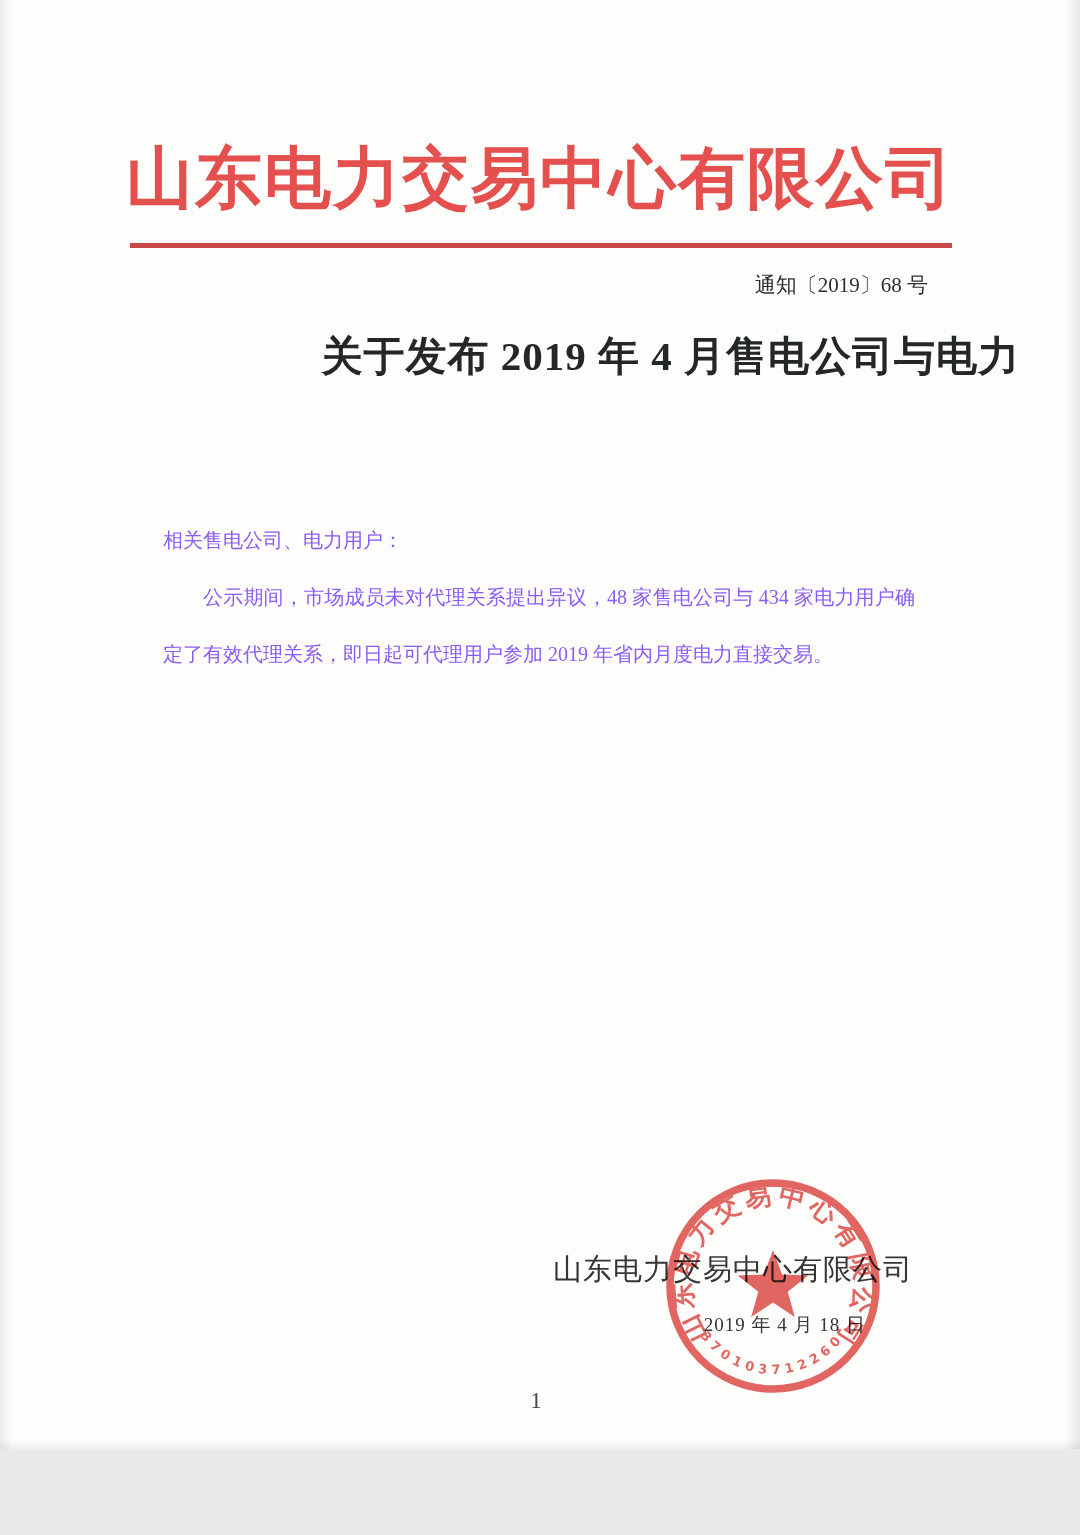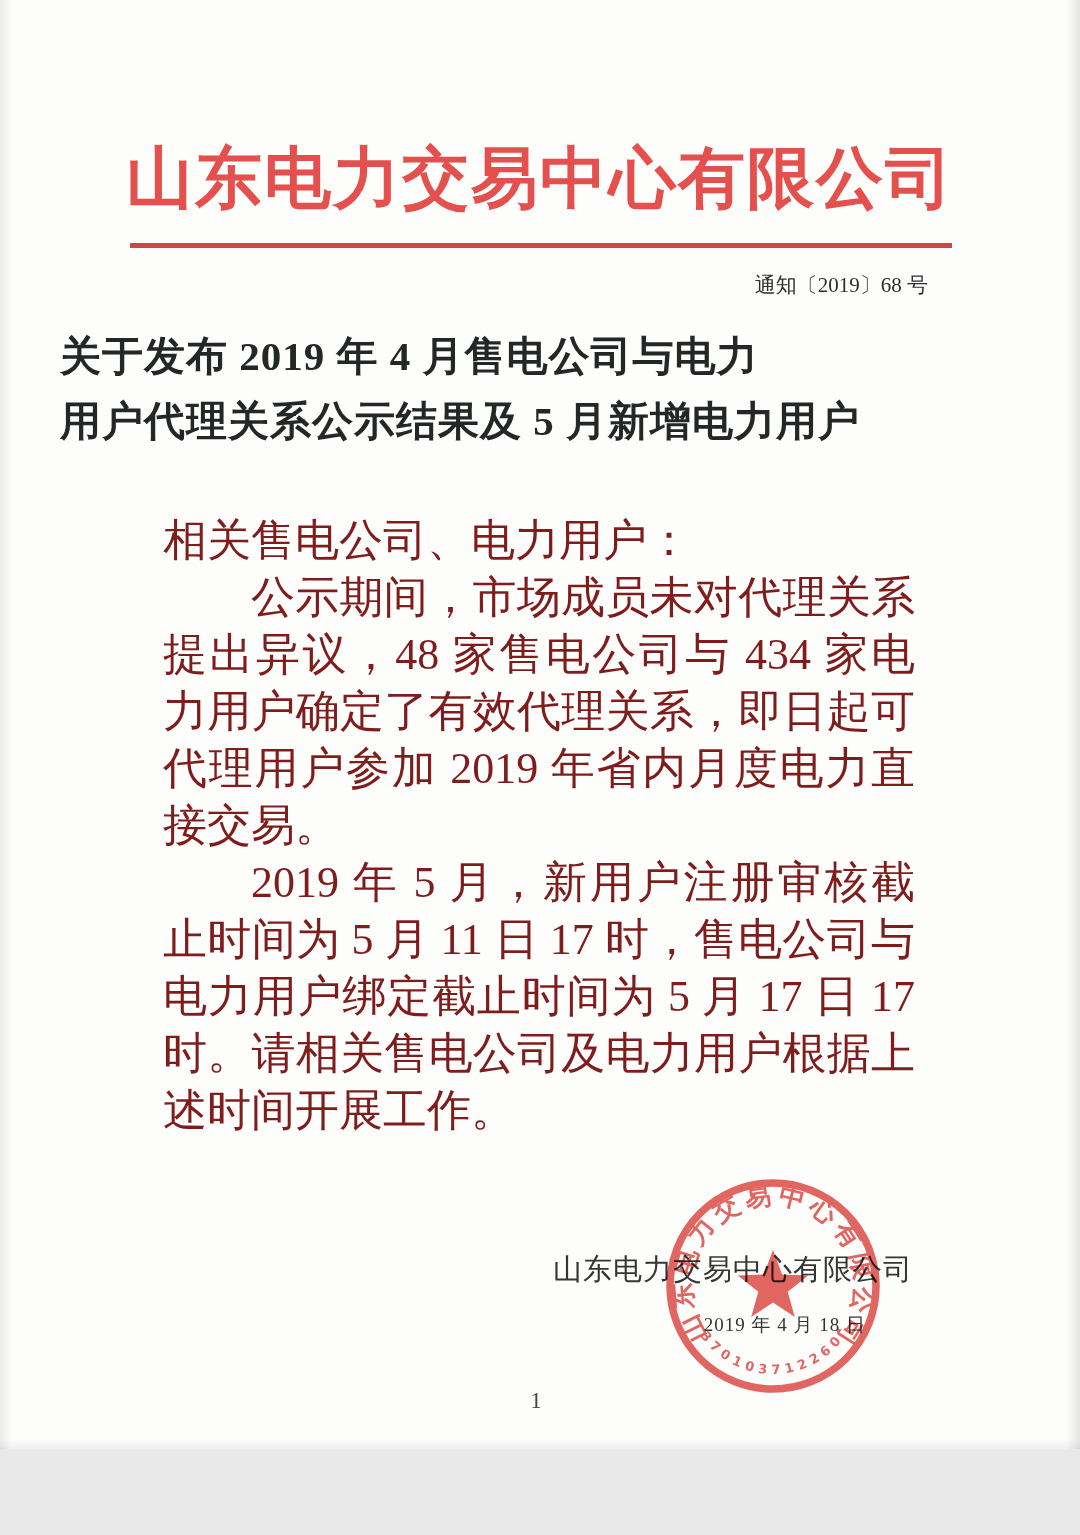--- a/index.html
+++ b/index.html
@@ -45,35 +45,35 @@
   .doc-no {
     position: absolute;
     top: 268px; right: 152px;
     font-size: 21px;
     line-height: 34px;
     color: #2e2e2e;
   }
   .notice-title {
     position: absolute;
     top: 324px; left: 60px; right: 60px;
-    text-align: left;
+    text-align: right;
     font-size: 41px;
     line-height: 65px;
     font-weight: bold;
     color: #232726;
     letter-spacing: 1px;
   }
   .body-text {
     position: absolute;
     top: 512px; left: 163px;
     width: 752px;
-    font-size: 44px;
+    font-size: 20px;
     line-height: 57px;
     text-align: justify;
-    color: #7f1d1d;
+    color: #8b5cf6;
   }
   .body-text p { margin: 0; }
   .body-text p.para { text-indent: 2em; }
   .sig-company {
     position: absolute;
     top: 1250px; right: 167px;
     font-size: 29px;
     letter-spacing: 1px;
     color: #353535;
   }
@@ -121,27 +121,25 @@
   <div class="edge-bottom"></div>
 
   <h1 class="org-title">山东电力交易中心有限公司</h1>
 
   <div class="red-rule"></div>
 
   <div class="doc-no">通知〔2019〕68 号</div>
 
   <div class="notice-title">
     <div>关于发布 2019 年 4 月售电公司与电力</div>
-    <div>用户代理关系公示结果及 5 月新增电力用户</div>
   </div>
 
   <div class="body-text">
     <p class="salutation">相关售电公司、电力用户：</p>
     <p class="para">公示期间，市场成员未对代理关系提出异议，48 家售电公司与 434 家电力用户确定了有效代理关系，即日起可代理用户参加 2019 年省内月度电力直接交易。</p>
-    <p class="para">2019 年 5 月，新用户注册审核截止时间为 5 月 11 日 17 时，售电公司与电力用户绑定截止时间为 5 月 17 日 17 时。请相关售电公司及电力用户根据上述时间开展工作。</p>
   </div>
 
   <div class="sig-company">山东电力交易中心有限公司</div>
   <div class="sig-date">2019 年 4 月 18 日</div>
 
   <svg class="stamp" width="240" height="240" viewBox="0 0 240 240" aria-hidden="true">
     <circle cx="120" cy="120" r="103" fill="none" stroke="#e0524c" stroke-width="7.5"></circle>
     <polygon fill="#e0524c" points="120,84 129.1,108.5 155.2,109.6 134.7,125.8 141.8,150.9 120,136.5 98.2,150.9 105.3,125.8 84.8,109.6 110.9,108.5"></polygon>
     <defs>
       <path id="seal-arc-top" d="M 57.2 172.7 A 82 82 0 1 1 182.8 172.7" fill="none"></path>

